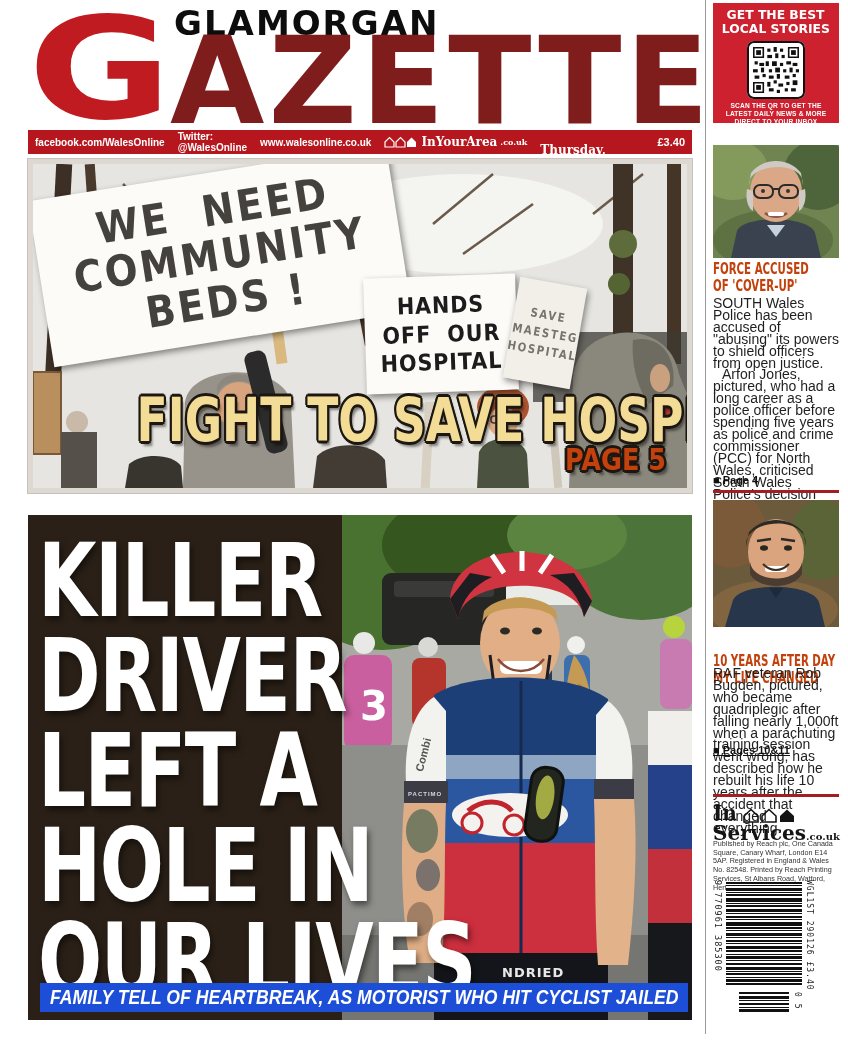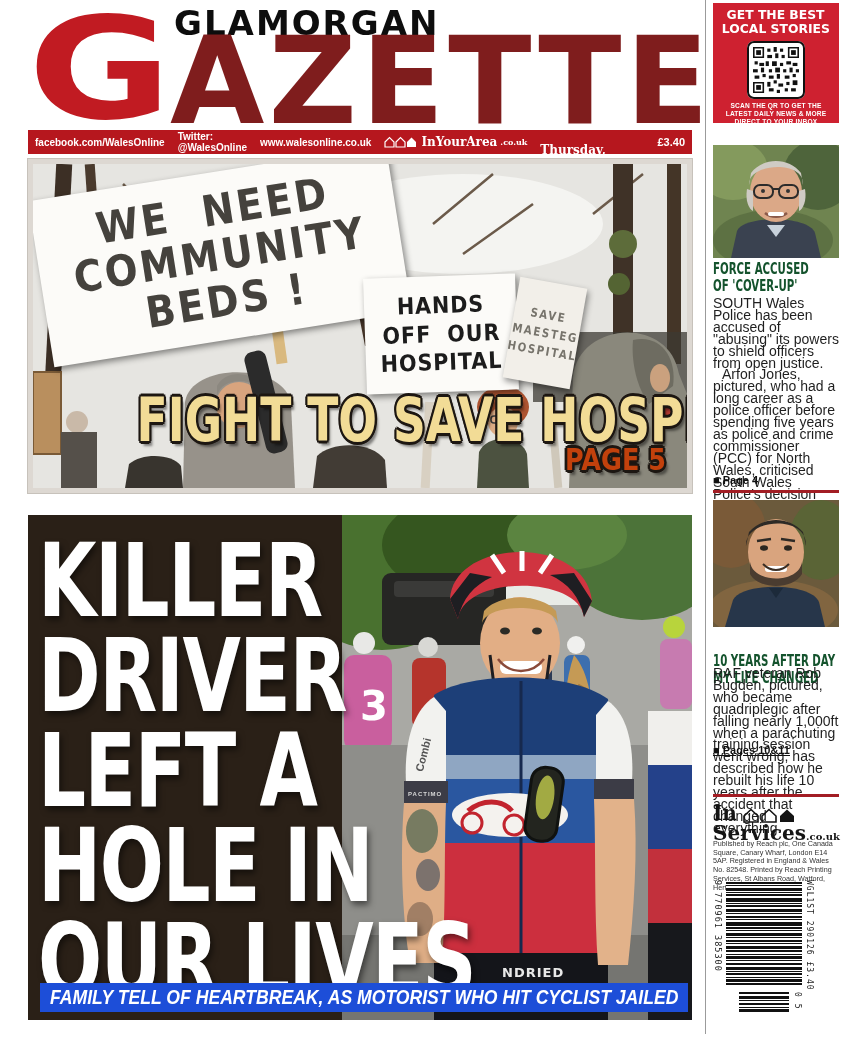--- a/index.html
+++ b/index.html
@@ -68,21 +68,21 @@
   .sidebar{left:713px;top:0;width:126px;height:1047px;}
   .promo{top:3px;left:0;width:126px;height:120px;background:#ce2130;box-sizing:border-box;
         padding:5px 3px;text-align:center;color:#fff;}
   .promo-title{font-family:"DejaVu Sans",sans-serif;font-weight:bold;font-size:13px;line-height:1.1;}
   .promo-title span{display:inline-block;transform:scaleX(.95);white-space:nowrap;}
   .qrbox{width:58px;height:58px;margin:4px auto 3px;background:#fff;border-radius:7px;
         box-shadow:0 0 0 2px #111 inset;display:flex;align-items:center;justify-content:center;}
   .promo-cap{font-weight:bold;font-size:6.6px;line-height:1.25;letter-spacing:.2px;}
   .sb-photo{left:0;width:126px;overflow:hidden;background:#777;}
   .sb-h{left:0;width:126px;font-family:"DejaVu Sans",sans-serif;font-weight:bold;
-        font-size:16px;line-height:1.07;color:#14532d;}
+        font-size:16px;line-height:1.07;color:#c2410c;}
   .sb-h span{display:inline-block;transform:scaleX(.64);transform-origin:left top;white-space:nowrap;}
   .sb-b{left:0;width:126px;font-size:14px;line-height:11.9px;color:#1f1f1f;}
   .sb-b p{margin:0;}
   .sb-b p+p{text-indent:9px;}
   .sb-pref{left:0;font-weight:bold;font-size:11px;color:#111;}
   .sb-div{left:0;width:126px;height:3px;background:#a21d24;}
   .iya-logo{left:0;width:126px;color:#141414;}
   .iya-r1{display:flex;align-items:flex-end;gap:6px;}
   .iya-word{font-family:"DejaVu Serif",serif;font-weight:bold;font-size:20px;line-height:1;}
   .iya-suffix2{font-family:"DejaVu Serif",serif;font-weight:bold;font-size:10px;}

